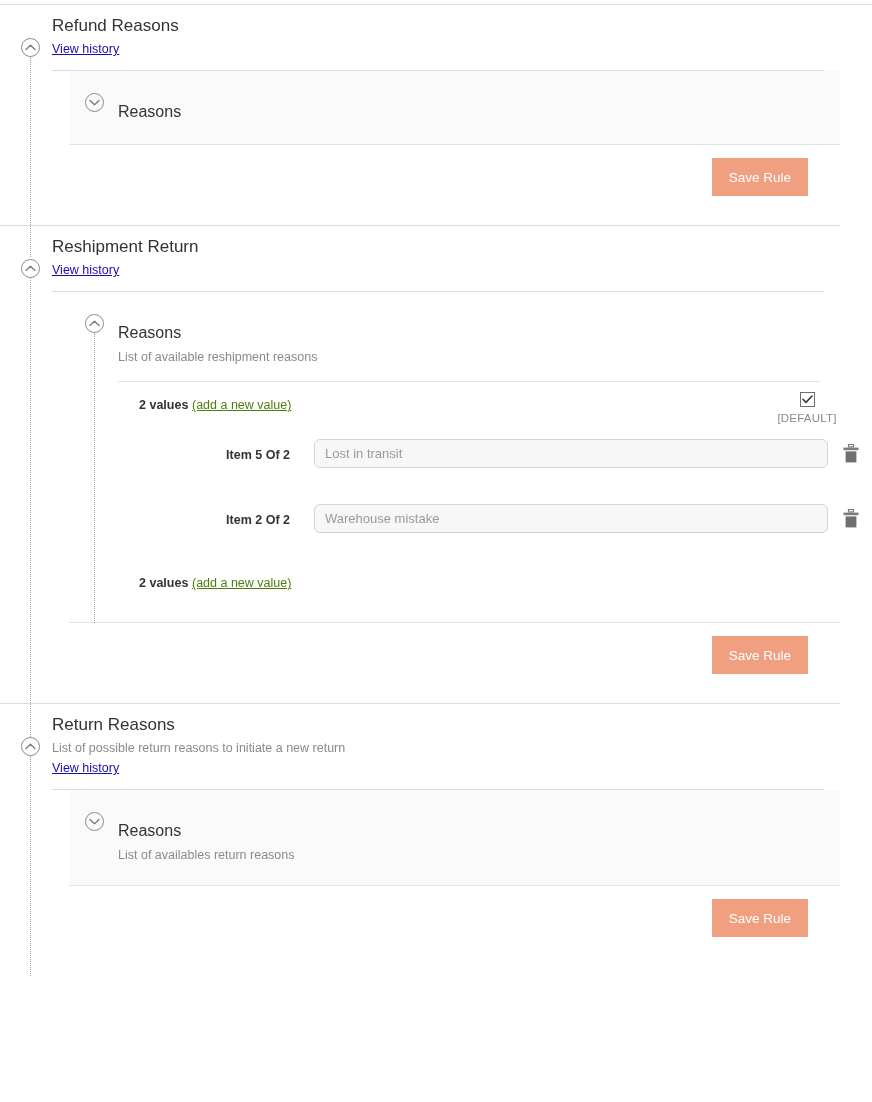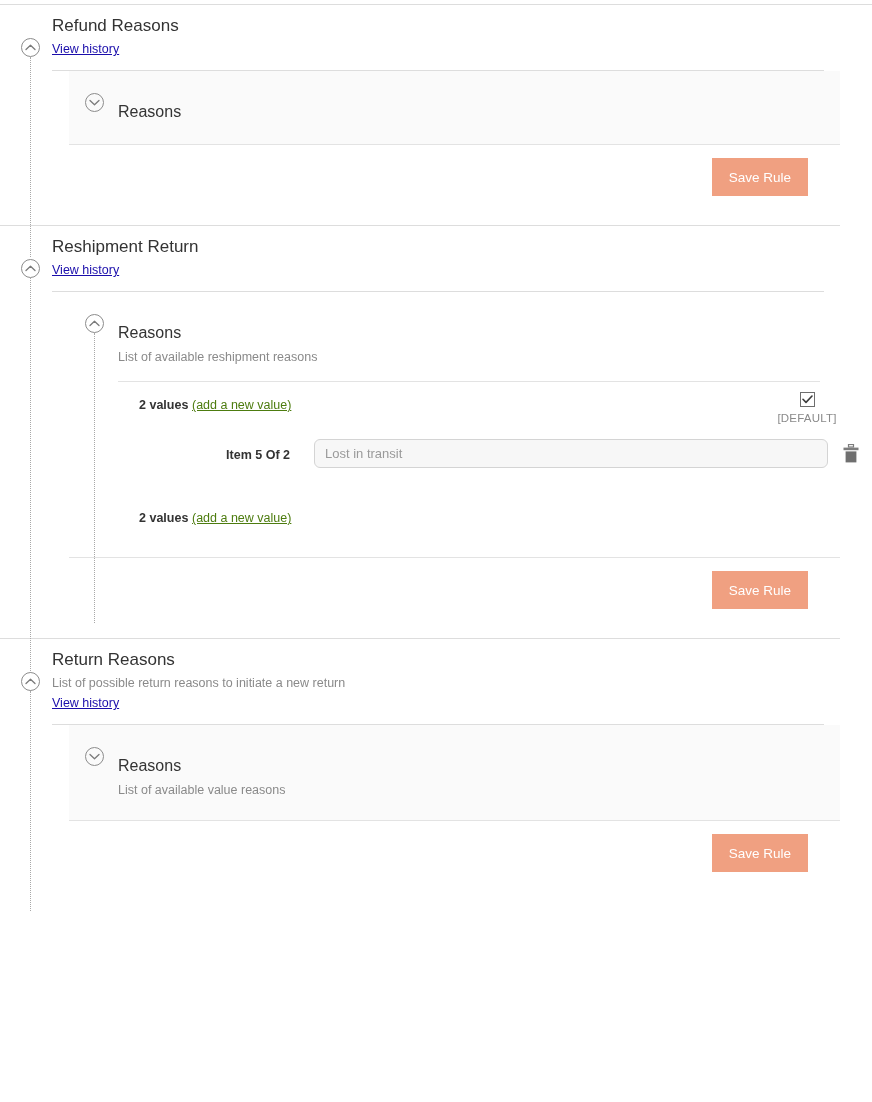--- a/index.html
+++ b/index.html
@@ -344,20 +344,31 @@
           <input class="item-input" type="text" placeholder="Lost in transit" style="">
           <button class="trash-btn">
             <svg width="16" height="19" viewBox="0 0 16 19" aria-hidden="true">
               <rect x="5.5" y="0.5" width="5" height="2.5" fill="none" stroke="#7d7d7d" stroke-width="1.2"></rect>
               <rect x="0.5" y="3.6" width="15" height="2.6" fill="#7d7d7d"></rect>
               <rect x="2.6" y="7.4" width="10.8" height="11" fill="#6f6f6f"></rect>
             </svg>
           </button>
         </div>
 
+        <div class="item-row">
+          <span class="item-label">Item 2 Of 2</span>
+          <input class="item-input" type="text" placeholder="Warehouse mistake" style="">
+          <button class="trash-btn">
+            <svg width="16" height="19" viewBox="0 0 16 19" aria-hidden="true">
+              <rect x="5.5" y="0.5" width="5" height="2.5" fill="none" stroke="#7d7d7d" stroke-width="1.2"></rect>
+              <rect x="0.5" y="3.6" width="15" height="2.6" fill="#7d7d7d"></rect>
+              <rect x="2.6" y="7.4" width="10.8" height="11" fill="#6f6f6f"></rect>
+            </svg>
+          </button>
+        </div>
 
         <div class="values-row" style="height:62px;">
           <span class="values-count">2 values</span>
           <a class="values-add">(add a new value)</a>
         </div>
 
       </div>
     </div>
 
     <div class="sec-foot">
@@ -381,21 +392,21 @@
       <div class="sec-rule"></div>
     </div>
 
     <div class="reasons collapsed">
       <div class="toggle-circle-sm">
         <svg width="11" height="7" viewBox="0 0 11 7" aria-hidden="true">
           <path d="M1 1.5 L5.5 5.7 L10 1.5" fill="none" stroke="#7a7a7a" stroke-width="1.3" stroke-linecap="round" stroke-linejoin="round"></path>
         </svg>
       </div>
       <div class="reasons-title">Reasons</div>
-      <div class="reasons-sub">List of available value reasons</div>
+      <div class="reasons-sub">List of availables return reasons</div>
     </div>
 
     <div class="sec-foot">
       <button class="btn-save">Save Rule</button>
     </div>
   </div>
 
 </div>
 
 </body></html>

